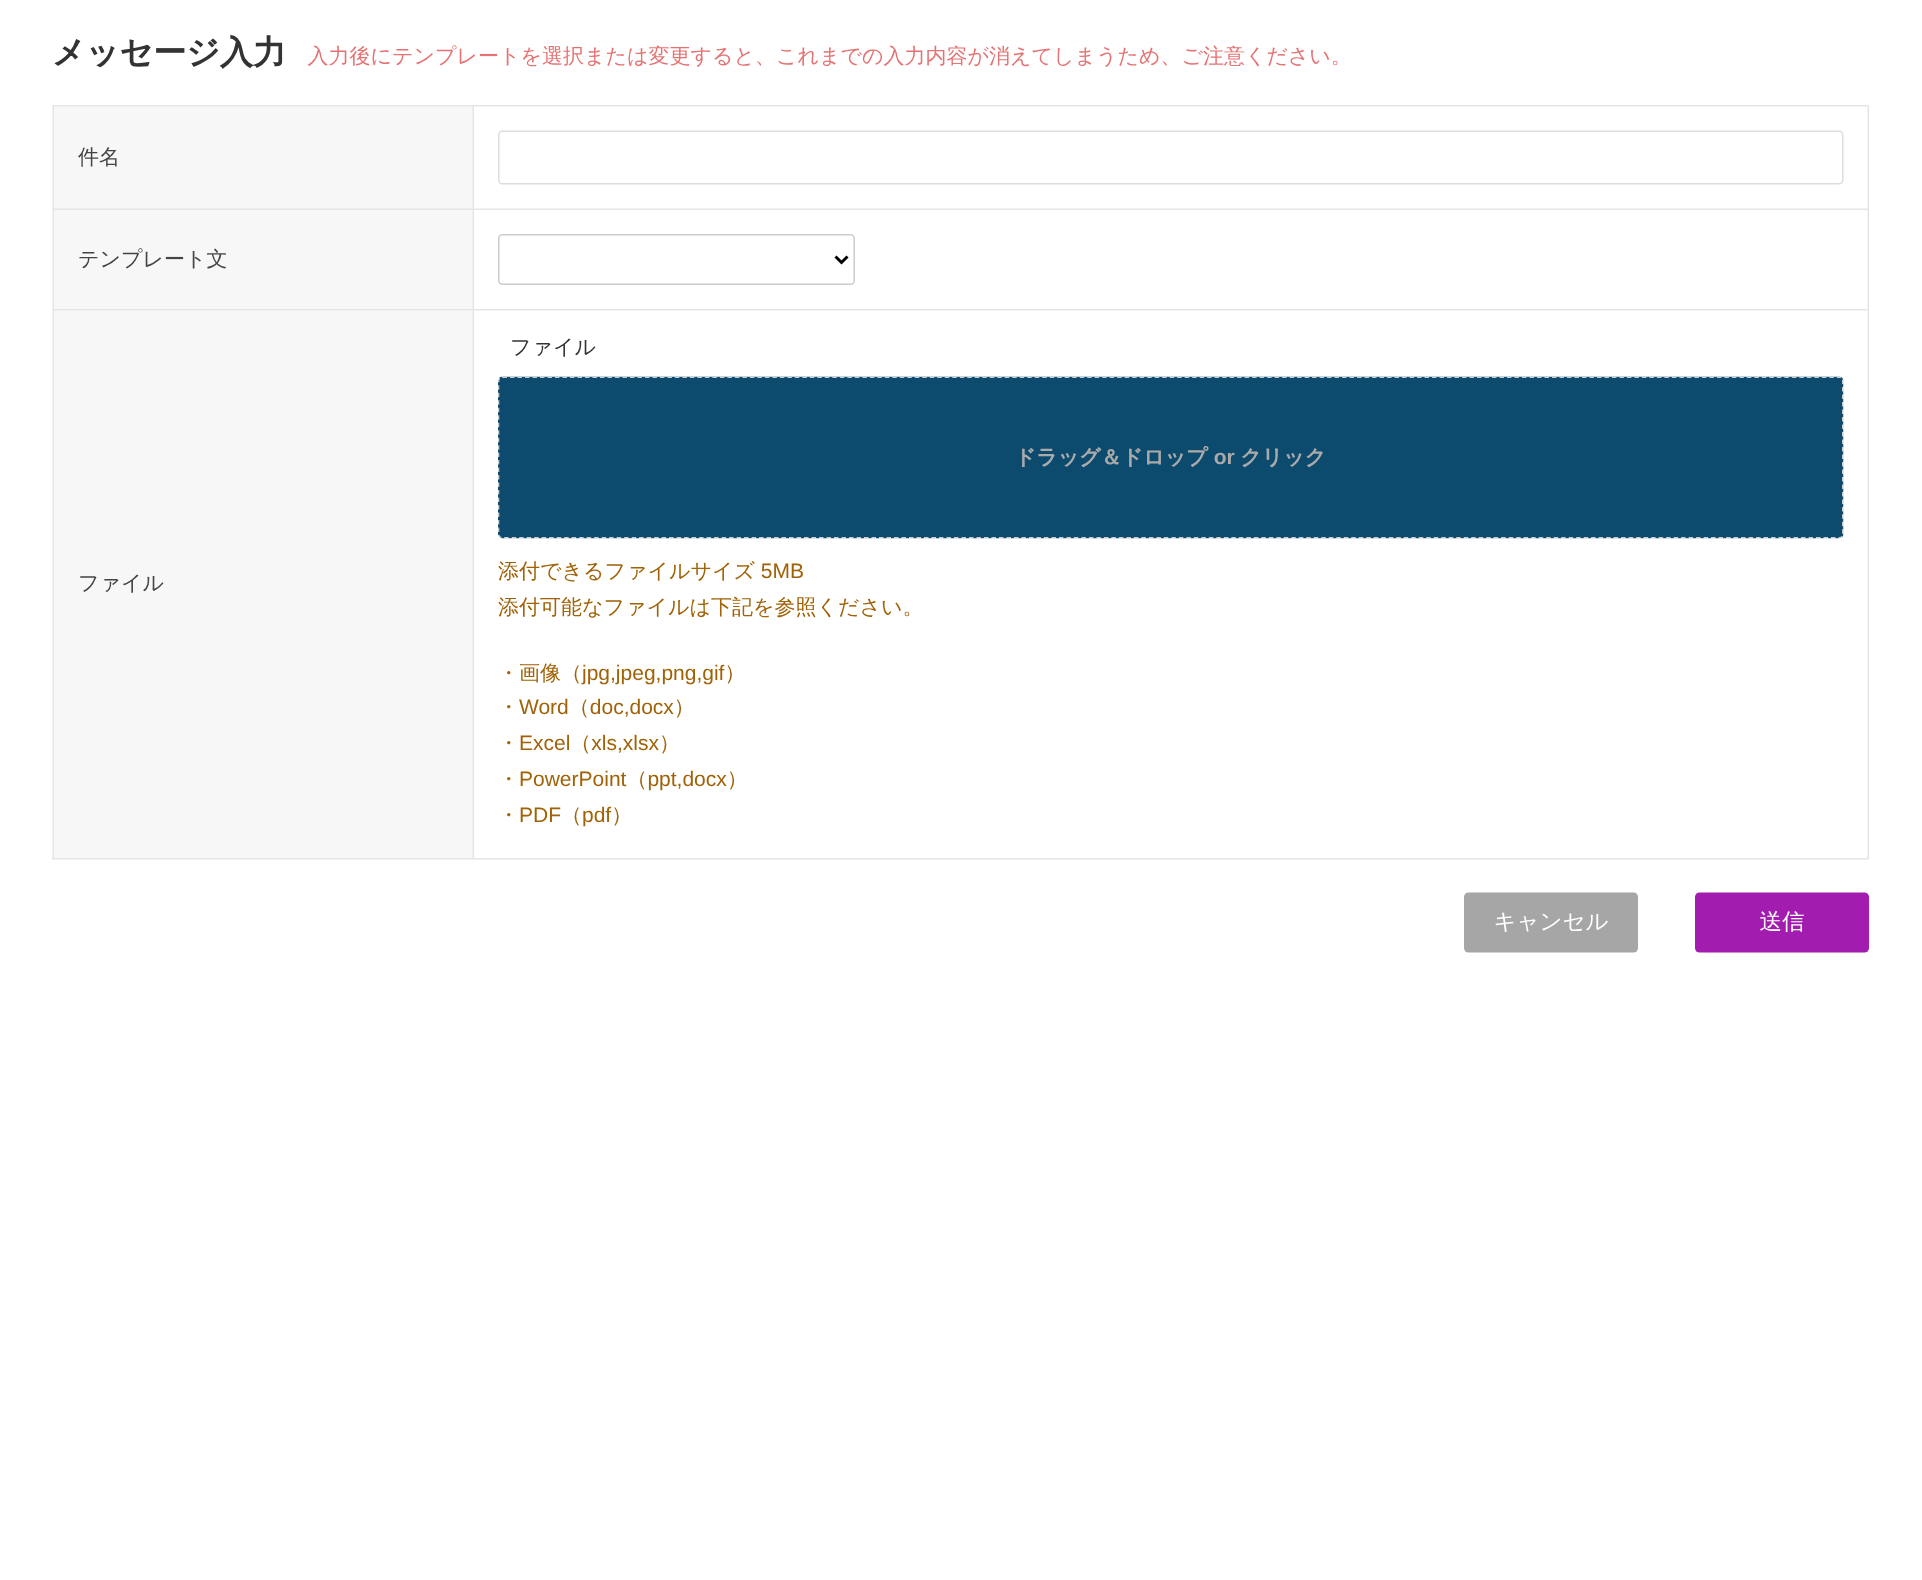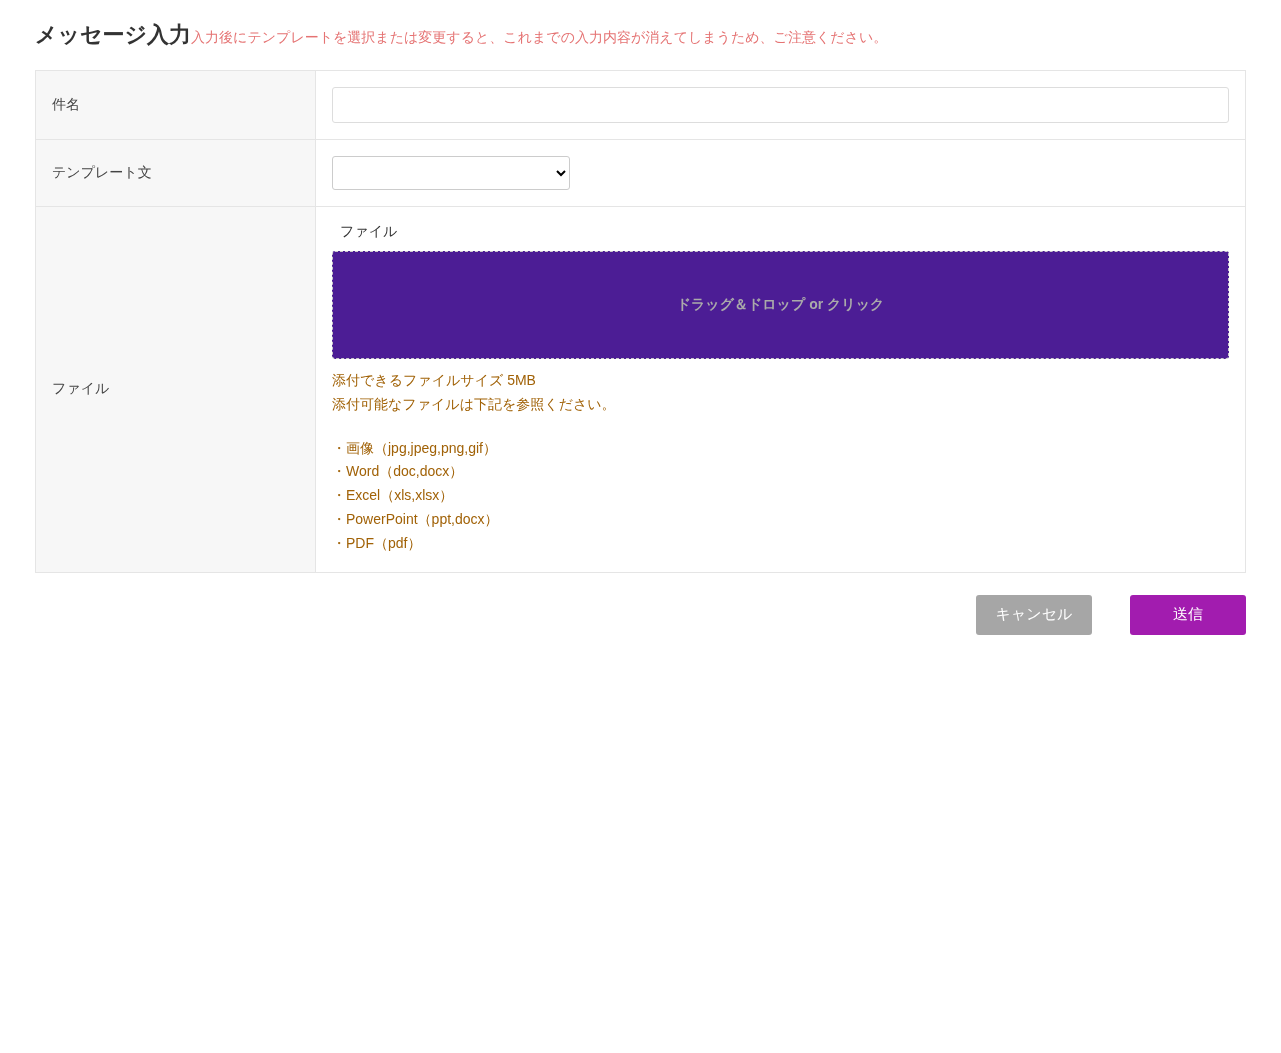--- a/index.html
+++ b/index.html
@@ -10,20 +10,21 @@
     body {
       font-family: "Hiragino Kaku Gothic ProN", "Hiragino Sans", Meiryo, sans-serif;
       background: #ffffff;
       color: #333333;
       font-size: 14px;
       padding: 20px 35px;
     }
     .header {
       display: flex;
       align-items: baseline;
+      gap: 14px;
       margin-bottom: 20px;
     }
     .page-title {
       font-size: 22px;
       font-weight: bold;
       color: #333333;
     }
     .warning-text {
       font-size: 14px;
       color: #e57373;
@@ -76,21 +77,21 @@
       font-family: inherit;
     }
     .file-section-label {
       font-size: 14px;
       color: #333333;
       margin-bottom: 10px;
       padding-left: 8px;
     }
     .dropzone {
       border: 1px dashed #cccccc;
-      background: #4c1d95;
+      background: #0c4a6e;
       border-radius: 3px;
       height: 108px;
       display: flex;
       align-items: center;
       justify-content: center;
       color: #aaaaaa;
       font-weight: bold;
       font-size: 14px;
       cursor: pointer;
       margin-bottom: 10px;

